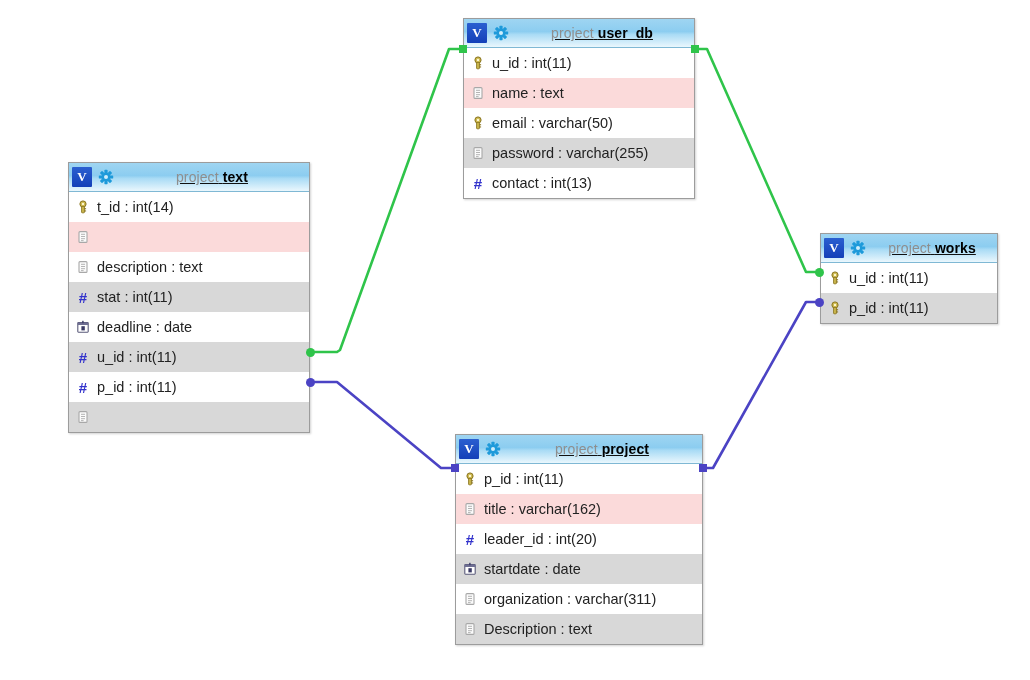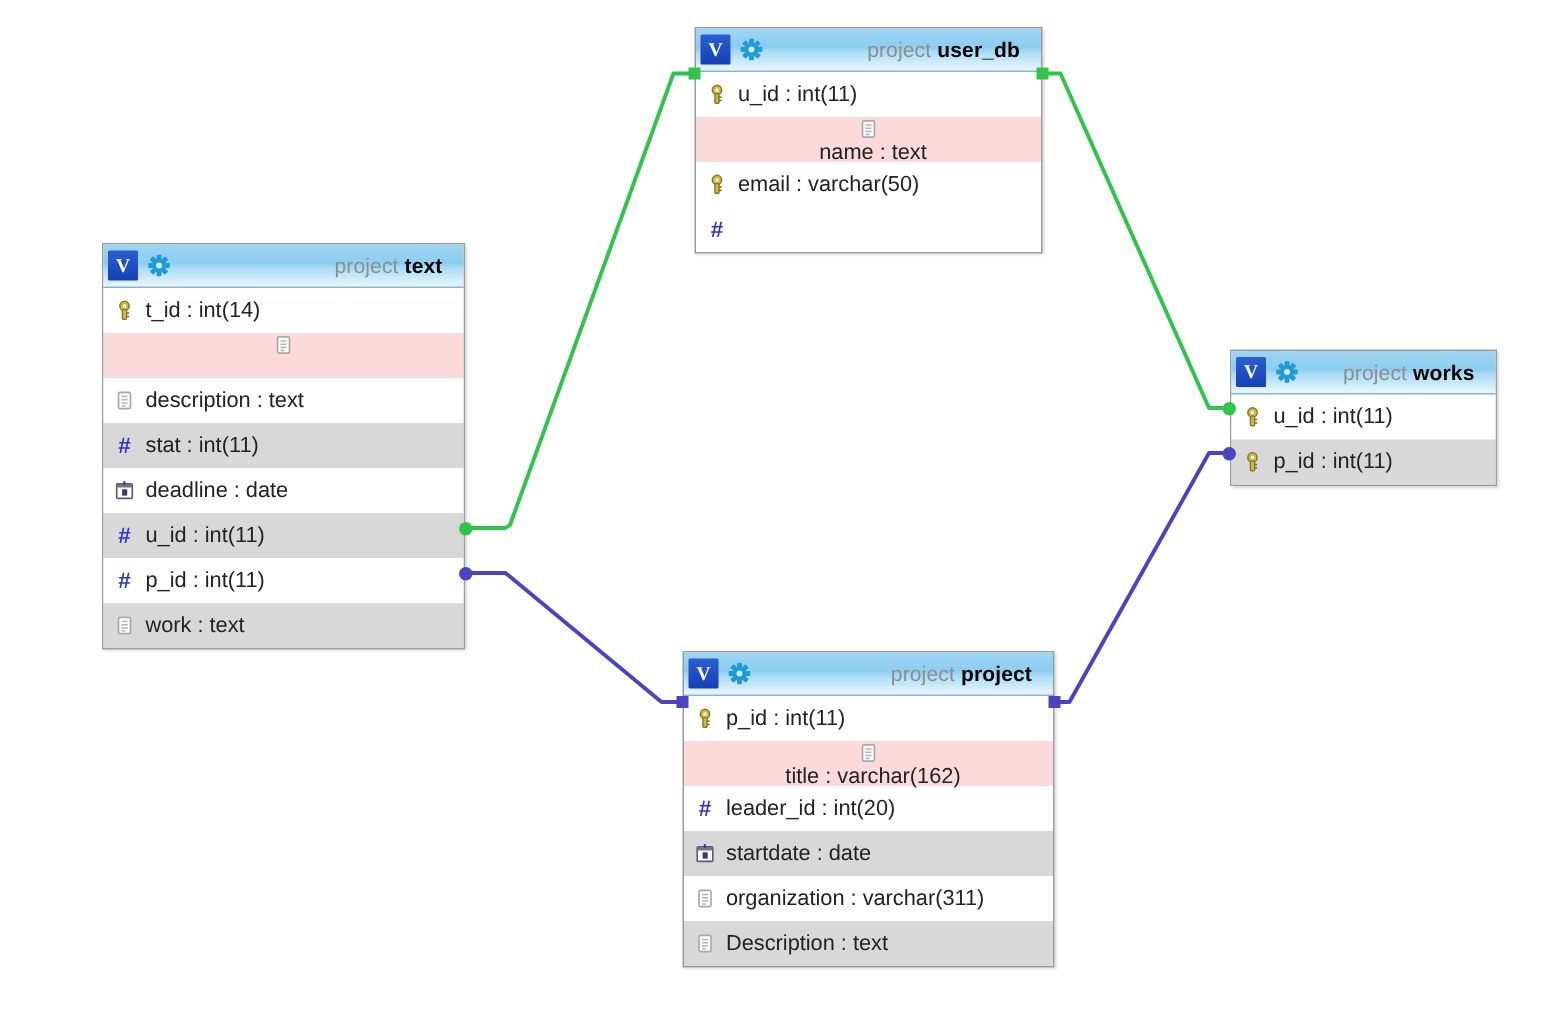--- a/index.html
+++ b/index.html
@@ -35,39 +35,40 @@
     color:#ffffff;font-weight:bold;font-size:13px;
     display:flex;align-items:center;justify-content:center;
     flex:0 0 auto;border-radius:1px;
     font-family:"Liberation Serif",serif;
   }
   .hdr-gear{
     width:18px;height:18px;margin-left:5px;flex:0 0 auto;
     display:flex;align-items:center;justify-content:center;
   }
   .hdr-title{
-    flex:1 1 auto;text-align:right;
+    flex:1 1 auto;text-align:center;
     font-size:14px;color:#111111;
-    padding-right:14px;white-space:nowrap;
+    white-space:nowrap;
     letter-spacing:0.1px;
+    text-decoration:underline;
   }
   .hdr-schema{color:#8e8e8e;font-weight:normal;}
   .hdr-name{color:#000000;font-weight:bold;}
 
   .tbl-row{
     height:30px;
     display:flex;align-items:center;
     font-size:14.5px;color:#222222;
     padding-left:6px;
     white-space:nowrap;
     box-sizing:border-box;
   }
   .tbl-row.bg-white{background:#ffffff;}
   .tbl-row.bg-gray{background:#d8d8d8;}
-  .tbl-row.bg-pink{background:#fbdada;flex-direction:column;}
+  .tbl-row.bg-pink{background:#fbdada;}
 
   .row-icon{
     width:16px;height:16px;flex:0 0 auto;margin-right:6px;
     display:flex;align-items:center;justify-content:center;
     position:relative;
   }
   .row-label{flex:1 1 auto;}
   .hash{color:#3333cc;font-weight:bold;font-size:15px;line-height:1;}
 
   .conn-dot{
@@ -175,21 +176,20 @@
       <div class="tbl-row bg-gray">
         <span class="row-icon">
           <svg width="14" height="14" viewBox="0 0 14 14">
             <rect x="3" y="1.6" width="8" height="10.8" rx="1" fill="#fbfbfb" stroke="#a8a8a8" stroke-width="1.1"></rect>
             <line x1="5" y1="4.3" x2="9" y2="4.3" stroke="#b4b4b4" stroke-width="1"></line>
             <line x1="5" y1="6.5" x2="9" y2="6.5" stroke="#b4b4b4" stroke-width="1"></line>
             <line x1="5" y1="8.7" x2="9" y2="8.7" stroke="#b4b4b4" stroke-width="1"></line>
             <line x1="5" y1="10.6" x2="7.6" y2="10.6" stroke="#b4b4b4" stroke-width="1"></line>
           </svg>
         </span>
-        <span class="row-label">work : text</span>
       </div>
     </div>
     <div class="table-box" style="left: 463px; top: 18px; width: 232px;">
       <div class="tbl-header">
         <div class="hdr-v">V</div>
         <span class="hdr-gear">
           <svg width="16" height="16" viewBox="0 0 16 16">
             <rect x="12" y="6.4" width="3.2" height="3.2" rx="0.7" fill="#1e9ada" transform="rotate(0 13.6 8)"></rect>
             <rect x="10.359797974644666" y="10.359797974644666" width="3.2" height="3.2" rx="0.7" fill="#1e9ada" transform="rotate(45 11.959797974644665 11.959797974644665)"></rect>
             <rect x="6.4" y="12" width="3.2" height="3.2" rx="0.7" fill="#1e9ada" transform="rotate(90 8 13.6)"></rect>
@@ -233,24 +233,37 @@
           <svg width="14" height="14" viewBox="0 0 14 14">
             <ellipse cx="7" cy="4" rx="3.1" ry="3.1" fill="#cdb94e" stroke="#8a7520" stroke-width="1"></ellipse>
             <ellipse cx="7" cy="4" rx="1.2" ry="1.2" fill="#fdf6d0"></ellipse>
             <rect x="5.6" y="6.4" width="2.8" height="6.4" rx="0.6" fill="#cdb94e" stroke="#8a7520" stroke-width="0.9"></rect>
             <rect x="8.2" y="8.2" width="1.9" height="1.1" fill="#8a7520"></rect>
             <rect x="8.2" y="10.4" width="1.9" height="1.1" fill="#8a7520"></rect>
           </svg>
         </span>
         <span class="row-label">email : varchar(50)</span>
       </div>
+      <div class="tbl-row bg-gray">
+        <span class="row-icon">
+          <svg width="14" height="14" viewBox="0 0 14 14">
+            <rect x="3" y="1.6" width="8" height="10.8" rx="1" fill="#fbfbfb" stroke="#a8a8a8" stroke-width="1.1"></rect>
+            <line x1="5" y1="4.3" x2="9" y2="4.3" stroke="#b4b4b4" stroke-width="1"></line>
+            <line x1="5" y1="6.5" x2="9" y2="6.5" stroke="#b4b4b4" stroke-width="1"></line>
+            <line x1="5" y1="8.7" x2="9" y2="8.7" stroke="#b4b4b4" stroke-width="1"></line>
+            <line x1="5" y1="10.6" x2="7.6" y2="10.6" stroke="#b4b4b4" stroke-width="1"></line>
+          </svg>
+        </span>
+        <span class="row-label">password : varchar(255)</span>
+      </div>
       <div class="tbl-row bg-white">
         <span class="row-icon">
           <span class="hash">#</span>
         </span>
+        <span class="row-label">contact : int(13)</span>
       </div>
     </div>
     <div class="table-box" style="left: 820px; top: 233px; width: 178px;">
       <div class="tbl-header">
         <div class="hdr-v">V</div>
         <span class="hdr-gear">
           <svg width="16" height="16" viewBox="0 0 16 16">
             <rect x="12" y="6.4" width="3.2" height="3.2" rx="0.7" fill="#1e9ada" transform="rotate(0 13.6 8)"></rect>
             <rect x="10.359797974644666" y="10.359797974644666" width="3.2" height="3.2" rx="0.7" fill="#1e9ada" transform="rotate(45 11.959797974644665 11.959797974644665)"></rect>
             <rect x="6.4" y="12" width="3.2" height="3.2" rx="0.7" fill="#1e9ada" transform="rotate(90 8 13.6)"></rect>

